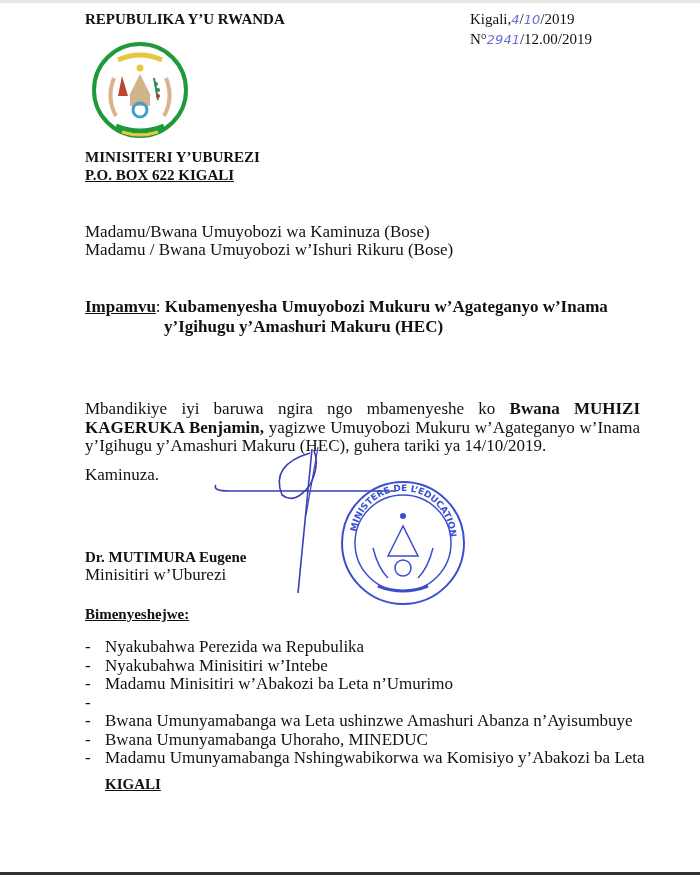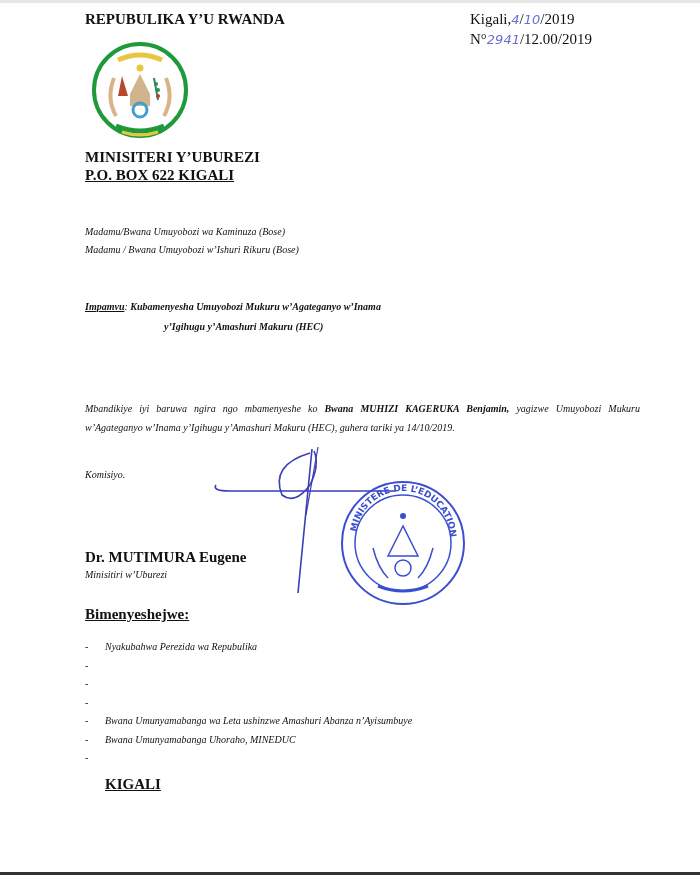--- a/index.html
+++ b/index.html
@@ -8,21 +8,21 @@
     background: #ffffff;
     font-family: "Liberation Serif", "DejaVu Serif", serif;
     color: #111;
   }
   .top-rule { position: absolute; left: 0; top: 0; width: 700px; height: 3px; background: #e6e6e6; }
   .bottom-rule { position: absolute; left: 0; bottom: 0; width: 700px; height: 3px; background: #333; }
   .abs { position: absolute; white-space: nowrap; }
   .bold { font-weight: bold; }
   .u { text-decoration: underline; }
   .f15 { font-size: 15px; line-height: 19px; }
-  .f14 { font-size: 10px; line-height: 18.5px; font-style: italic; }
+  .f14 { font-size: 17px; line-height: 18.5px; }
   .hand { color: #6a6fd0; font-family: "DejaVu Sans", sans-serif; font-style: italic; font-size: 13px; }
   .emblem { position: absolute; left: 88px; top: 38px; width: 104px; height: 104px; }
   .seal { position: absolute; left: 338px; top: 478px; width: 130px; height: 130px; }
   .signature { position: absolute; left: 210px; top: 445px; width: 190px; height: 150px; }
   .subject-row { position: absolute; left: 85px; top: 298px; }
   .subject-label { font-weight: bold; text-decoration: underline; }
   .subject-text { font-weight: bold; margin-top: 48px; }
   .subject-line2 { position: absolute; left: 164px; top: 318px; font-weight: bold; }
   .body-para { position: absolute; left: 85px; top: 400px; width: 555px; text-align: justify; white-space: normal; }
   .cc-list { position: absolute; left: 85px; top: 638px; margin: 0; padding: 0; list-style: none; }
@@ -67,21 +67,21 @@
 <div class="abs f14" style="left:85px; top:223px;">Madamu/Bwana Umuyobozi wa Kaminuza (Bose)</div>
 <div class="abs f14" style="left:85px; top:241px;">Madamu / Bwana Umuyobozi w’Ishuri Rikuru (Bose)</div>
 
 <div class="subject-row f14">
   <span class="subject-label">Impamvu</span><span>: </span><span class="subject-text">Kubamenyesha Umuyobozi Mukuru w’Agateganyo w’Inama</span>
 </div>
 <div class="abs f14 subject-line2">y’Igihugu y’Amashuri Makuru (HEC)</div>
 
 <div class="body-para f14"><span>Mbandikiye iyi baruwa ngira ngo mbamenyeshe ko </span><b>Bwana MUHIZI KAGERUKA Benjamin,</b><span> yagizwe Umuyobozi Mukuru w’Agateganyo w’Inama y’Igihugu y’Amashuri Makuru (HEC), guhera tariki ya 14/10/2019.</span></div>
 
-<div class="abs f14" style="left:85px; top:466px;">Komisiyo.</div>
+<div class="abs f14" style="left:85px; top:466px;">Kaminuza.</div>
 
 <svg class="signature" viewBox="0 0 190 150">
   <path d="M100 8 Q60 20 72 50 Q85 60 100 40 Q110 20 104 6" fill="none" stroke="#3a3fb5" stroke-width="1.6"></path>
   <path d="M102 4 L88 148" fill="none" stroke="#3a3fb5" stroke-width="1.6"></path>
   <path d="M108 2 L96 70" fill="none" stroke="#3a3fb5" stroke-width="1.2"></path>
   <path d="M6 40 Q2 46 20 46 L185 46" fill="none" stroke="#3a3fb5" stroke-width="1.6"></path>
 </svg>
 
 <svg class="seal" viewBox="0 0 130 130">
   <circle cx="65" cy="65" r="61" fill="none" stroke="#3a4fd0" stroke-width="2"></circle>
@@ -97,22 +97,22 @@
   <path d="M95 70 Q90 90 80 100" fill="none" stroke="#3a4fd0" stroke-width="1.5"></path>
   <path d="M40 108 Q65 118 90 108" fill="none" stroke="#3a4fd0" stroke-width="3"></path>
 </svg>
 
 <div class="abs f15 bold" style="left:85px; top:548px;">Dr. MUTIMURA Eugene</div>
 <div class="abs f14" style="left:85px; top:566px;">Minisitiri w’Uburezi</div>
 
 <div class="abs f15 bold u" style="left:85px; top:605px;">Bimenyeshejwe:</div>
 <ul class="cc-list f14">
   <li><span class="cc-dash">-</span><span>Nyakubahwa Perezida wa Repubulika</span></li>
-  <li><span class="cc-dash">-</span></li>
-  <li><span class="cc-dash">-</span></li>
+  <li><span class="cc-dash">-</span><span>Nyakubahwa Minisitiri w’Intebe</span></li>
+  <li><span class="cc-dash">-</span><span>Madamu Minisitiri w’Abakozi ba Leta n’Umurimo</span></li>
   <li><span class="cc-dash">-</span></li>
   <li><span class="cc-dash">-</span><span>Bwana Umunyamabanga wa Leta ushinzwe Amashuri Abanza n’Ayisumbuye</span></li>
   <li><span class="cc-dash">-</span><span>Bwana Umunyamabanga Uhoraho, MINEDUC</span></li>
-  <li><span class="cc-dash">-</span></li>
+  <li><span class="cc-dash">-</span><span>Madamu Umunyamabanga Nshingwabikorwa wa Komisiyo y’Abakozi ba Leta</span></li>
 </ul>
 <div class="abs f15 bold u" style="left:105px; top:775px;">KIGALI</div>
 
 <div class="bottom-rule"></div>
 
 </body></html>

